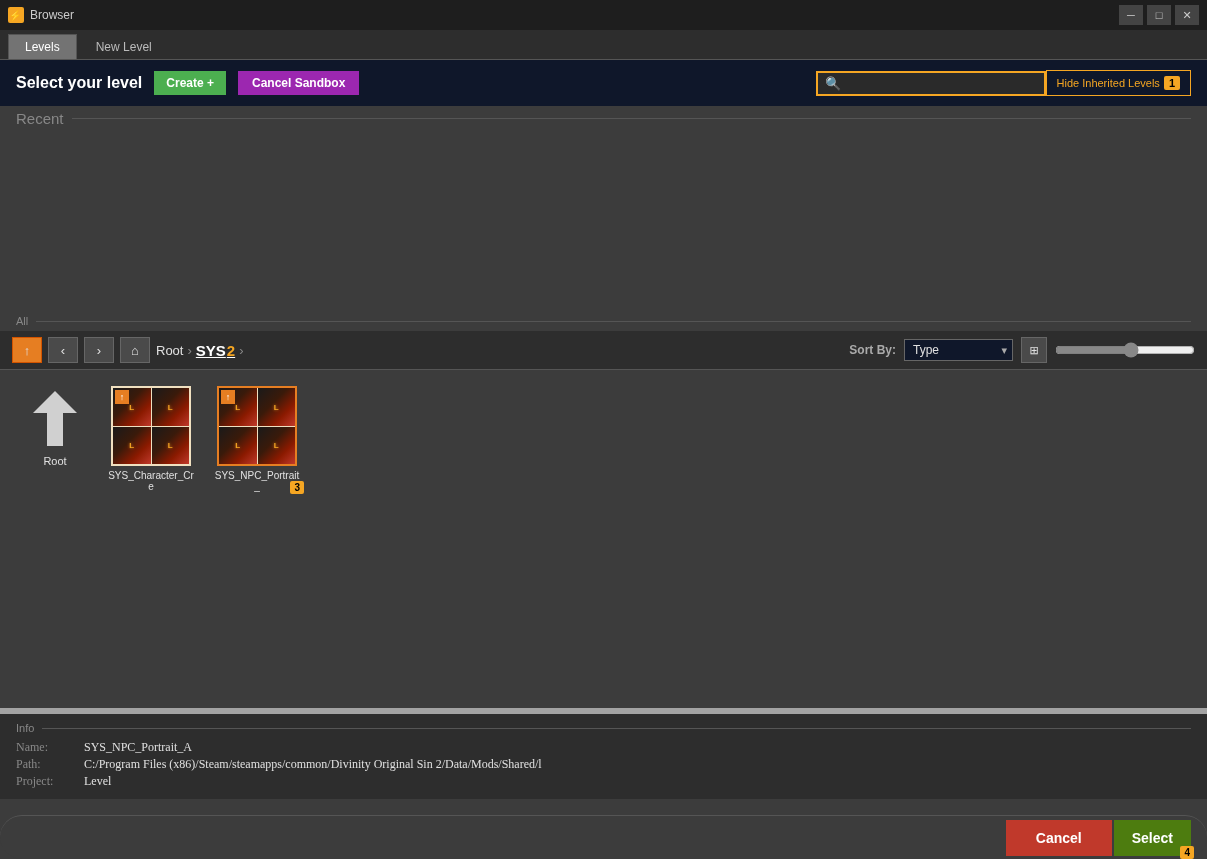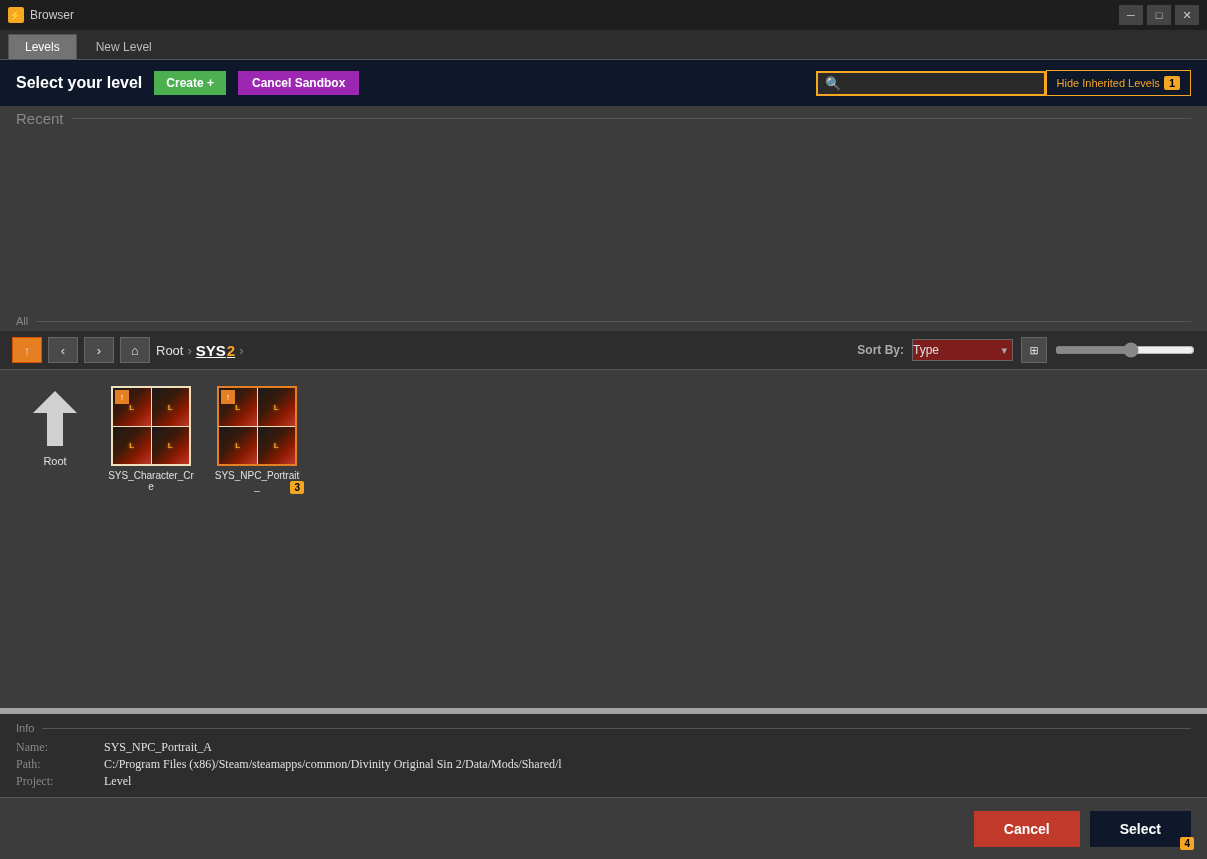--- a/index.html
+++ b/index.html
@@ -255,24 +255,24 @@
       align-items: center;
       gap: 8px;
       margin-left: auto;
     }
     .sort-label {
       color: #aaa;
       font-size: 12px;
       font-weight: bold;
     }
     .sort-select {
-      background: #7f1d1d;
+      background: #0f172a;
       border: 1px solid #666;
       color: #e0e0e0;
-      padding: 3px 24px 3px 0;
+      padding: 3px 24px 3px 8px;
       font-size: 12px;
       cursor: pointer;
       appearance: none;
       -webkit-appearance: none;
     }
     .sort-select-wrapper {
       position: relative;
     }
     .sort-select-wrapper::after {
       content: '▾';
@@ -453,52 +453,52 @@
       font-size: 12px;
       font-family: Liberation Serif, serif;
     }
     .info-key {
       color: #888;
       width: 60px;
       flex-shrink: 0;
     }
     .info-val {
       color: #e0e0e0;
-      margin-left: 20px;
     }
 
     
     .bottom-bar {
       position: absolute;
       bottom: 0;
       left: 0;
       right: 0;
-      height: 62px;
+      height: 44px;
       background: #3c3c3c;
       border-top: 1px solid #555;
       display: flex;
       align-items: center;
       justify-content: flex-end;
       padding: 0 16px;
-      gap: 10px;
+      gap: 2px;
+      border-radius: 22px;
     }
     .btn-cancel {
       background: #c0392b;
       color: #fff;
       border: none;
       padding: 10px 30px;
       cursor: pointer;
       font-size: 14px;
       font-weight: bold;
     }
     .btn-select {
-      background: #0f172a;
+      background: #4d7c0f;
       color: #fff;
       border: none;
-      padding: 10px 30px;
+      padding: 10px 18px;
       cursor: pointer;
       font-size: 14px;
       font-weight: bold;
       position: relative;
     }
     .select-badge {
       position: absolute;
       bottom: -3px;
       right: -3px;
       background: #f5a623;

